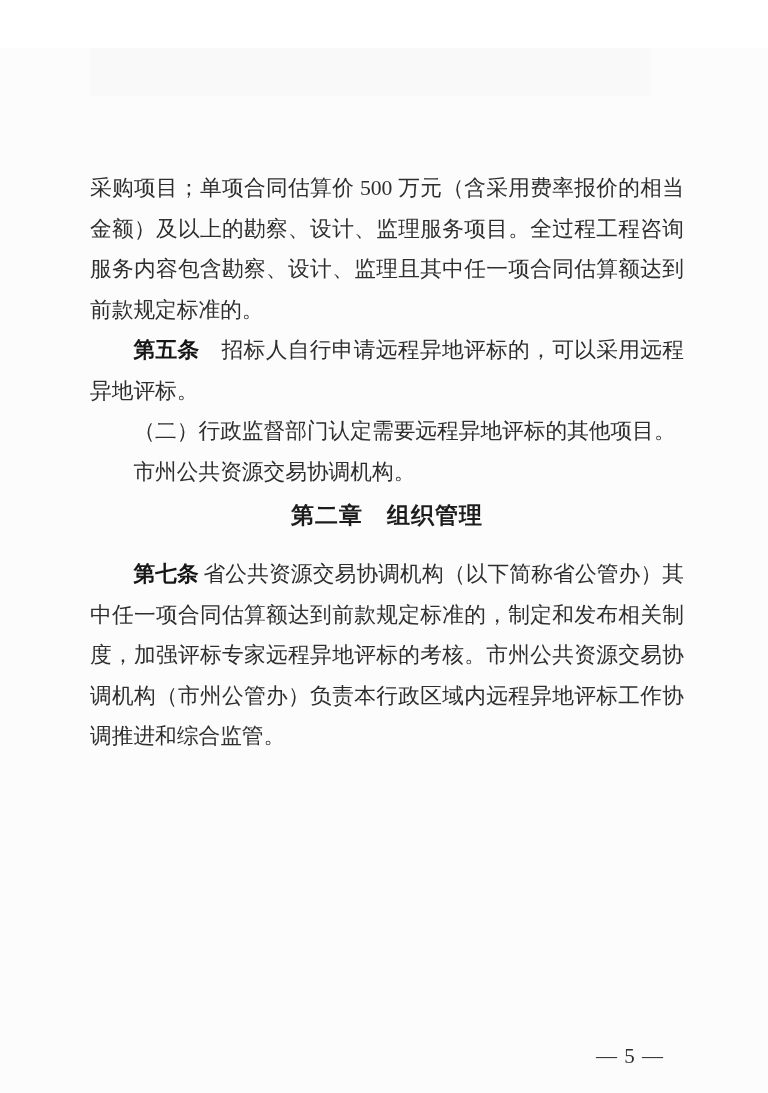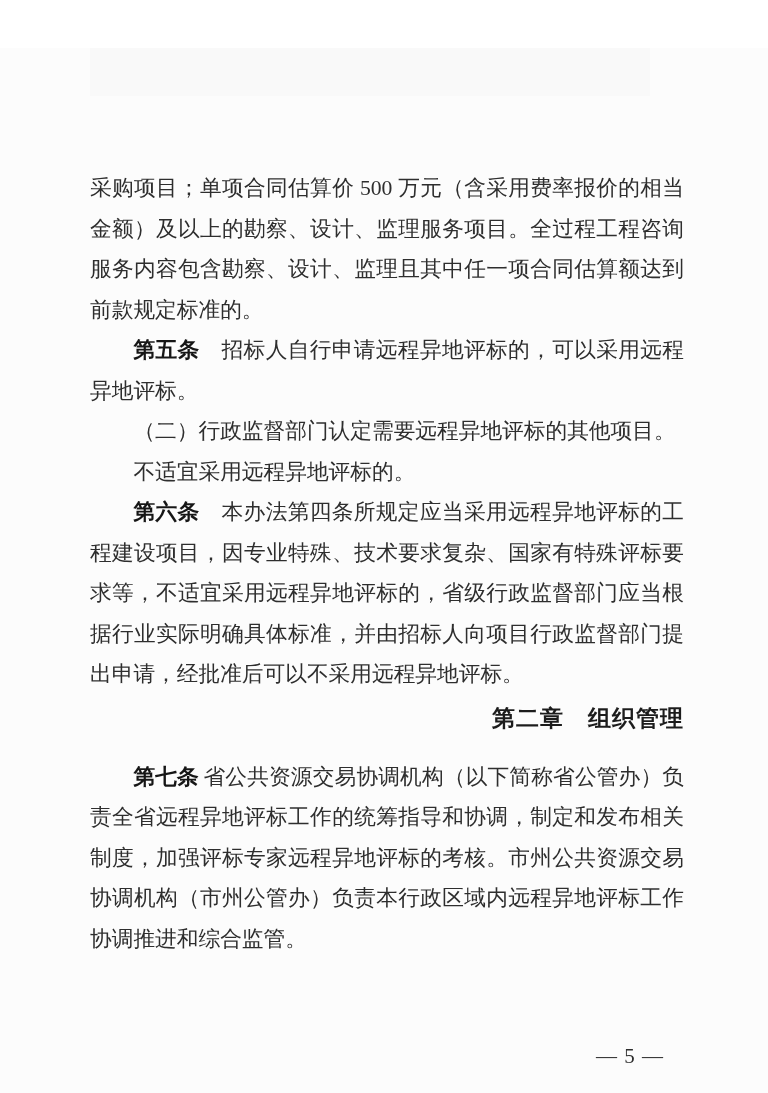--- a/index.html
+++ b/index.html
@@ -42,21 +42,21 @@
   }
   .para.indent {
     text-indent: 2em;
   }
   .lead {
     font-weight: 700;
     color: #161616;
   }
   .chapter-heading {
     margin: 4px 0 18px 0;
-    text-align: right;
+    text-align: center;
     font-size: 23px;
     font-weight: 700;
     color: #1c1c1c;
     line-height: 40px;
     letter-spacing: 1px;
   }
   .footer-pagenum {
     position: absolute;
     left: 596px;
     top: 996px;
@@ -70,20 +70,19 @@
 <body>
 
 <div class="page">
   <div class="scan-band"></div>
 
   <div class="doc-body">
 
   <p class="para"><span>采购项目；单项合同估算价 500 万元（含采用费率报价的相当金额）及以上的勘察、设计、监理服务项目。全过程工程咨询服务内容包含勘察、设计、监理且其中任一项合同估算额达到前款规定标准的。</span></p>
       <p class="para indent"><b class="lead">第五条</b><span>　招标人自行申请远程异地评标的，可以采用远程异地评标。</span></p>
       <p class="para indent"><span>（二）行政监督部门认定需要远程异地评标的其他项目。</span></p>
-      <p class="para indent"><span>不适宜采用远程异地评标的。</span></p>
-      <p class="para indent"><b class="lead">第六条</b><span>　本办法第四条所规定应当采用远程异地评标的工程建设项目，因专业特殊、技术要求复杂、国家有特殊评标要求等，不适宜采用远程异地评标的，省级行政监督部门应当根据行业实际明确具体标准，并由招标人向项目行政监督部门提出申请，经批准后可以不采用远程异地评标。</span></p>
+      <p class="para indent"><span>市州公共资源交易协调机构。</span></p>
       <h2 class="chapter-heading">第二章　组织管理</h2>
-      <p class="para indent"><b class="lead">第七条</b><span> 省公共资源交易协调机构（以下简称省公管办）负责全省远程异地评标工作的统筹指导和协调，制定和发布相关制度，加强评标专家远程异地评标的考核。市州公共资源交易协调机构（市州公管办）负责本行政区域内远程异地评标工作协调推进和综合监管。</span></p>
+      <p class="para indent"><b class="lead">第七条</b><span> 省公共资源交易协调机构（以下简称省公管办）其中任一项合同估算额达到前款规定标准的，制定和发布相关制度，加强评标专家远程异地评标的考核。市州公共资源交易协调机构（市州公管办）负责本行政区域内远程异地评标工作协调推进和综合监管。</span></p>
     </div>
 
   <div class="footer-pagenum">— 5 —</div>
 </div>
 
 </body></html>

